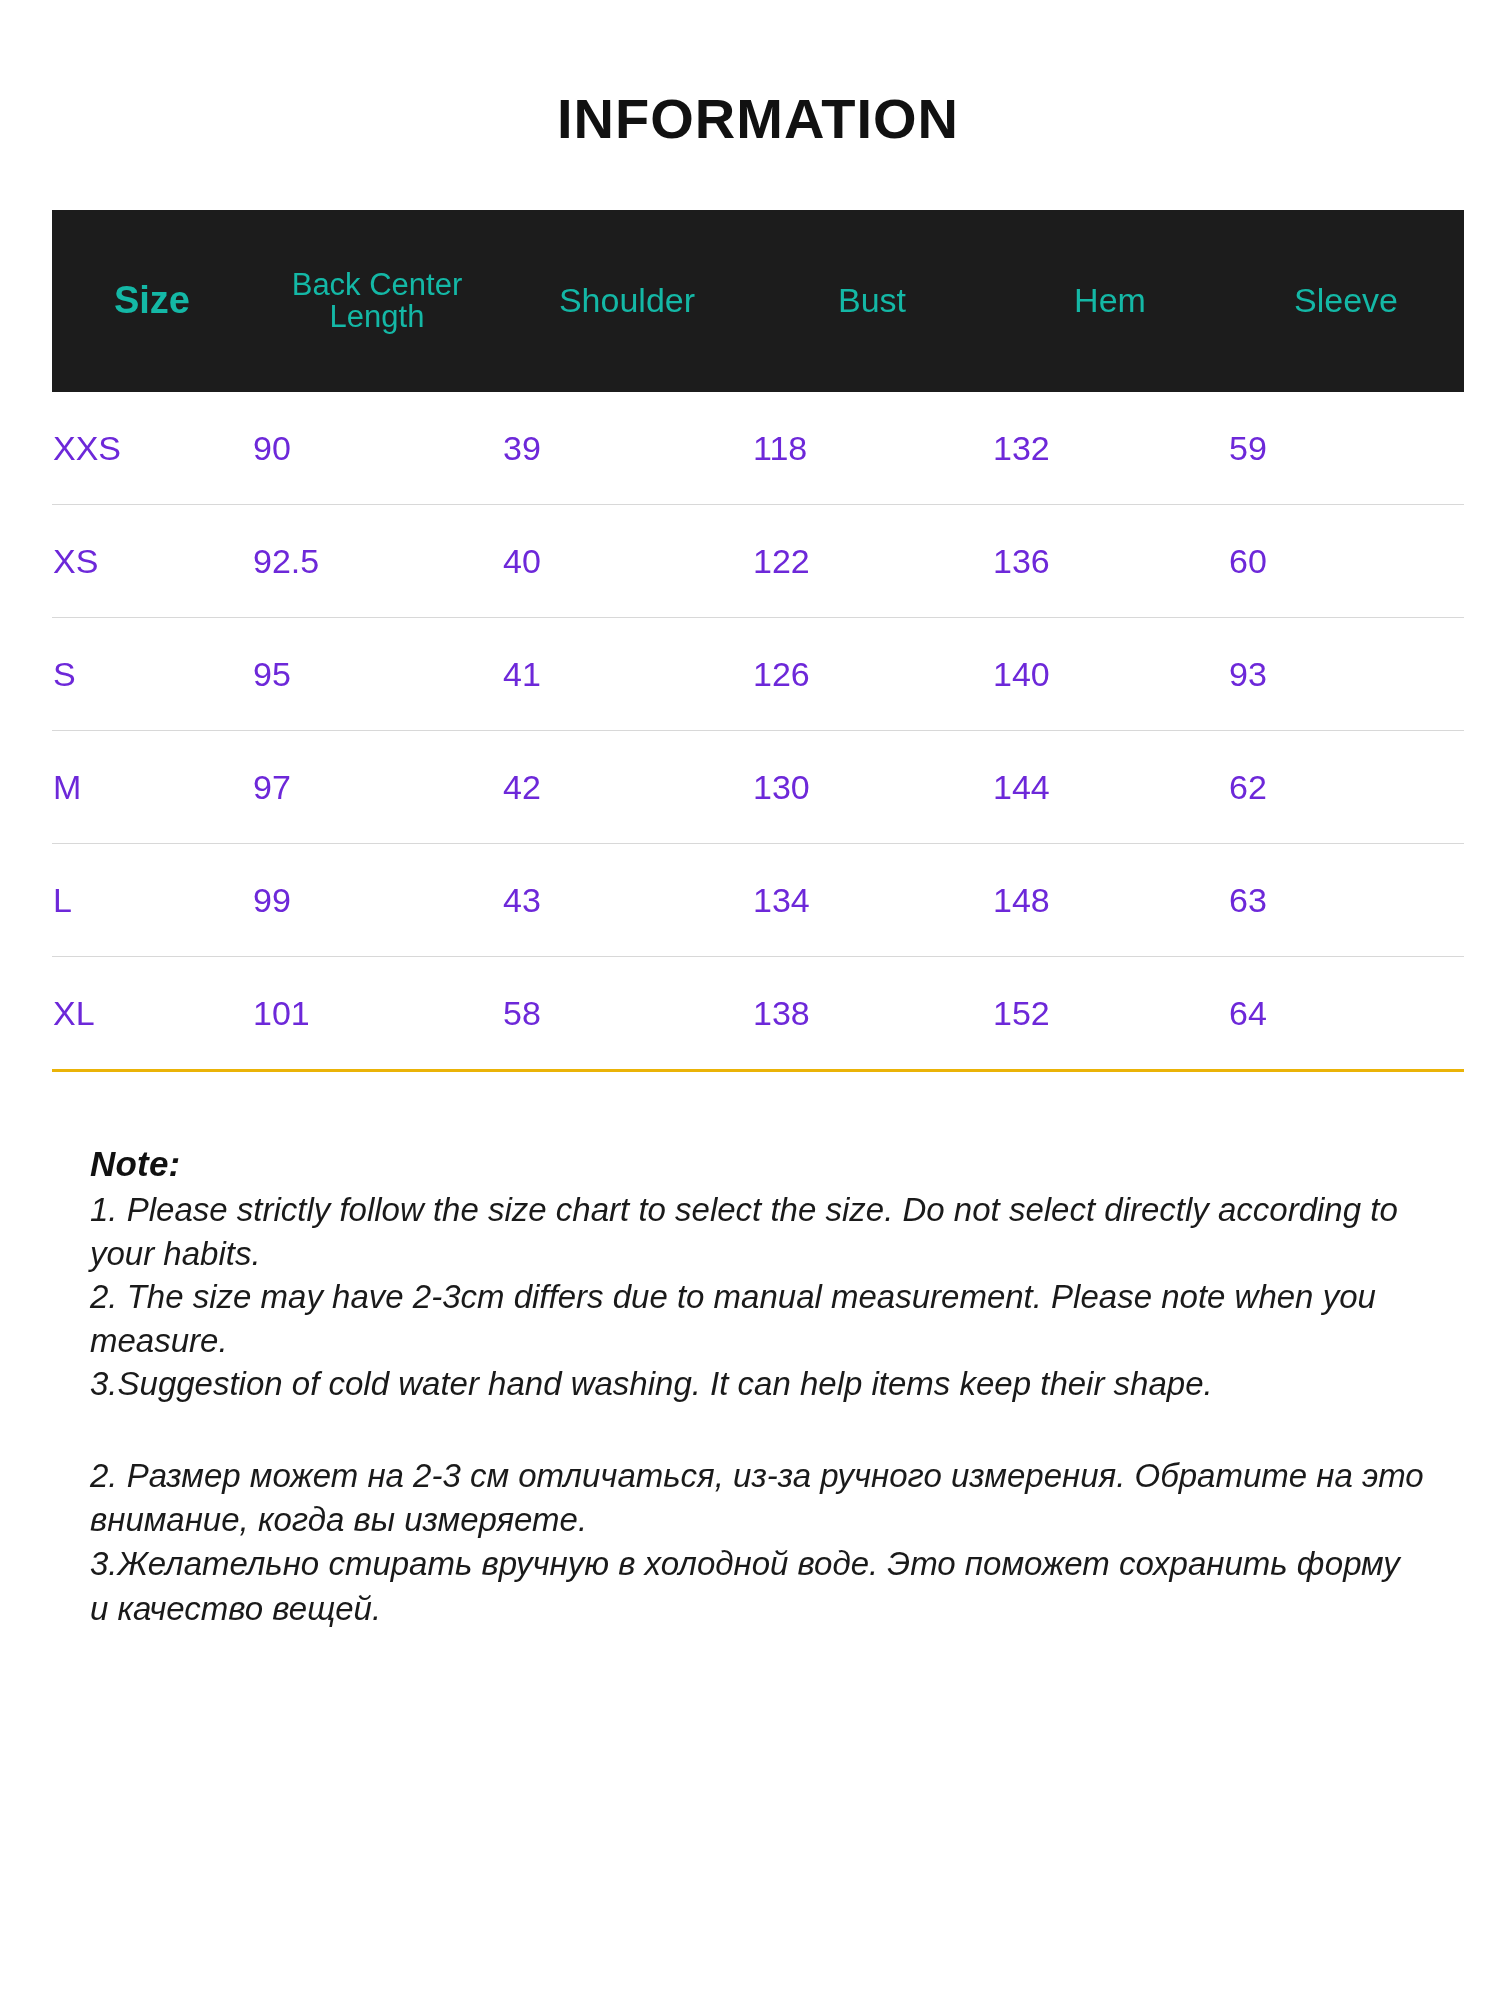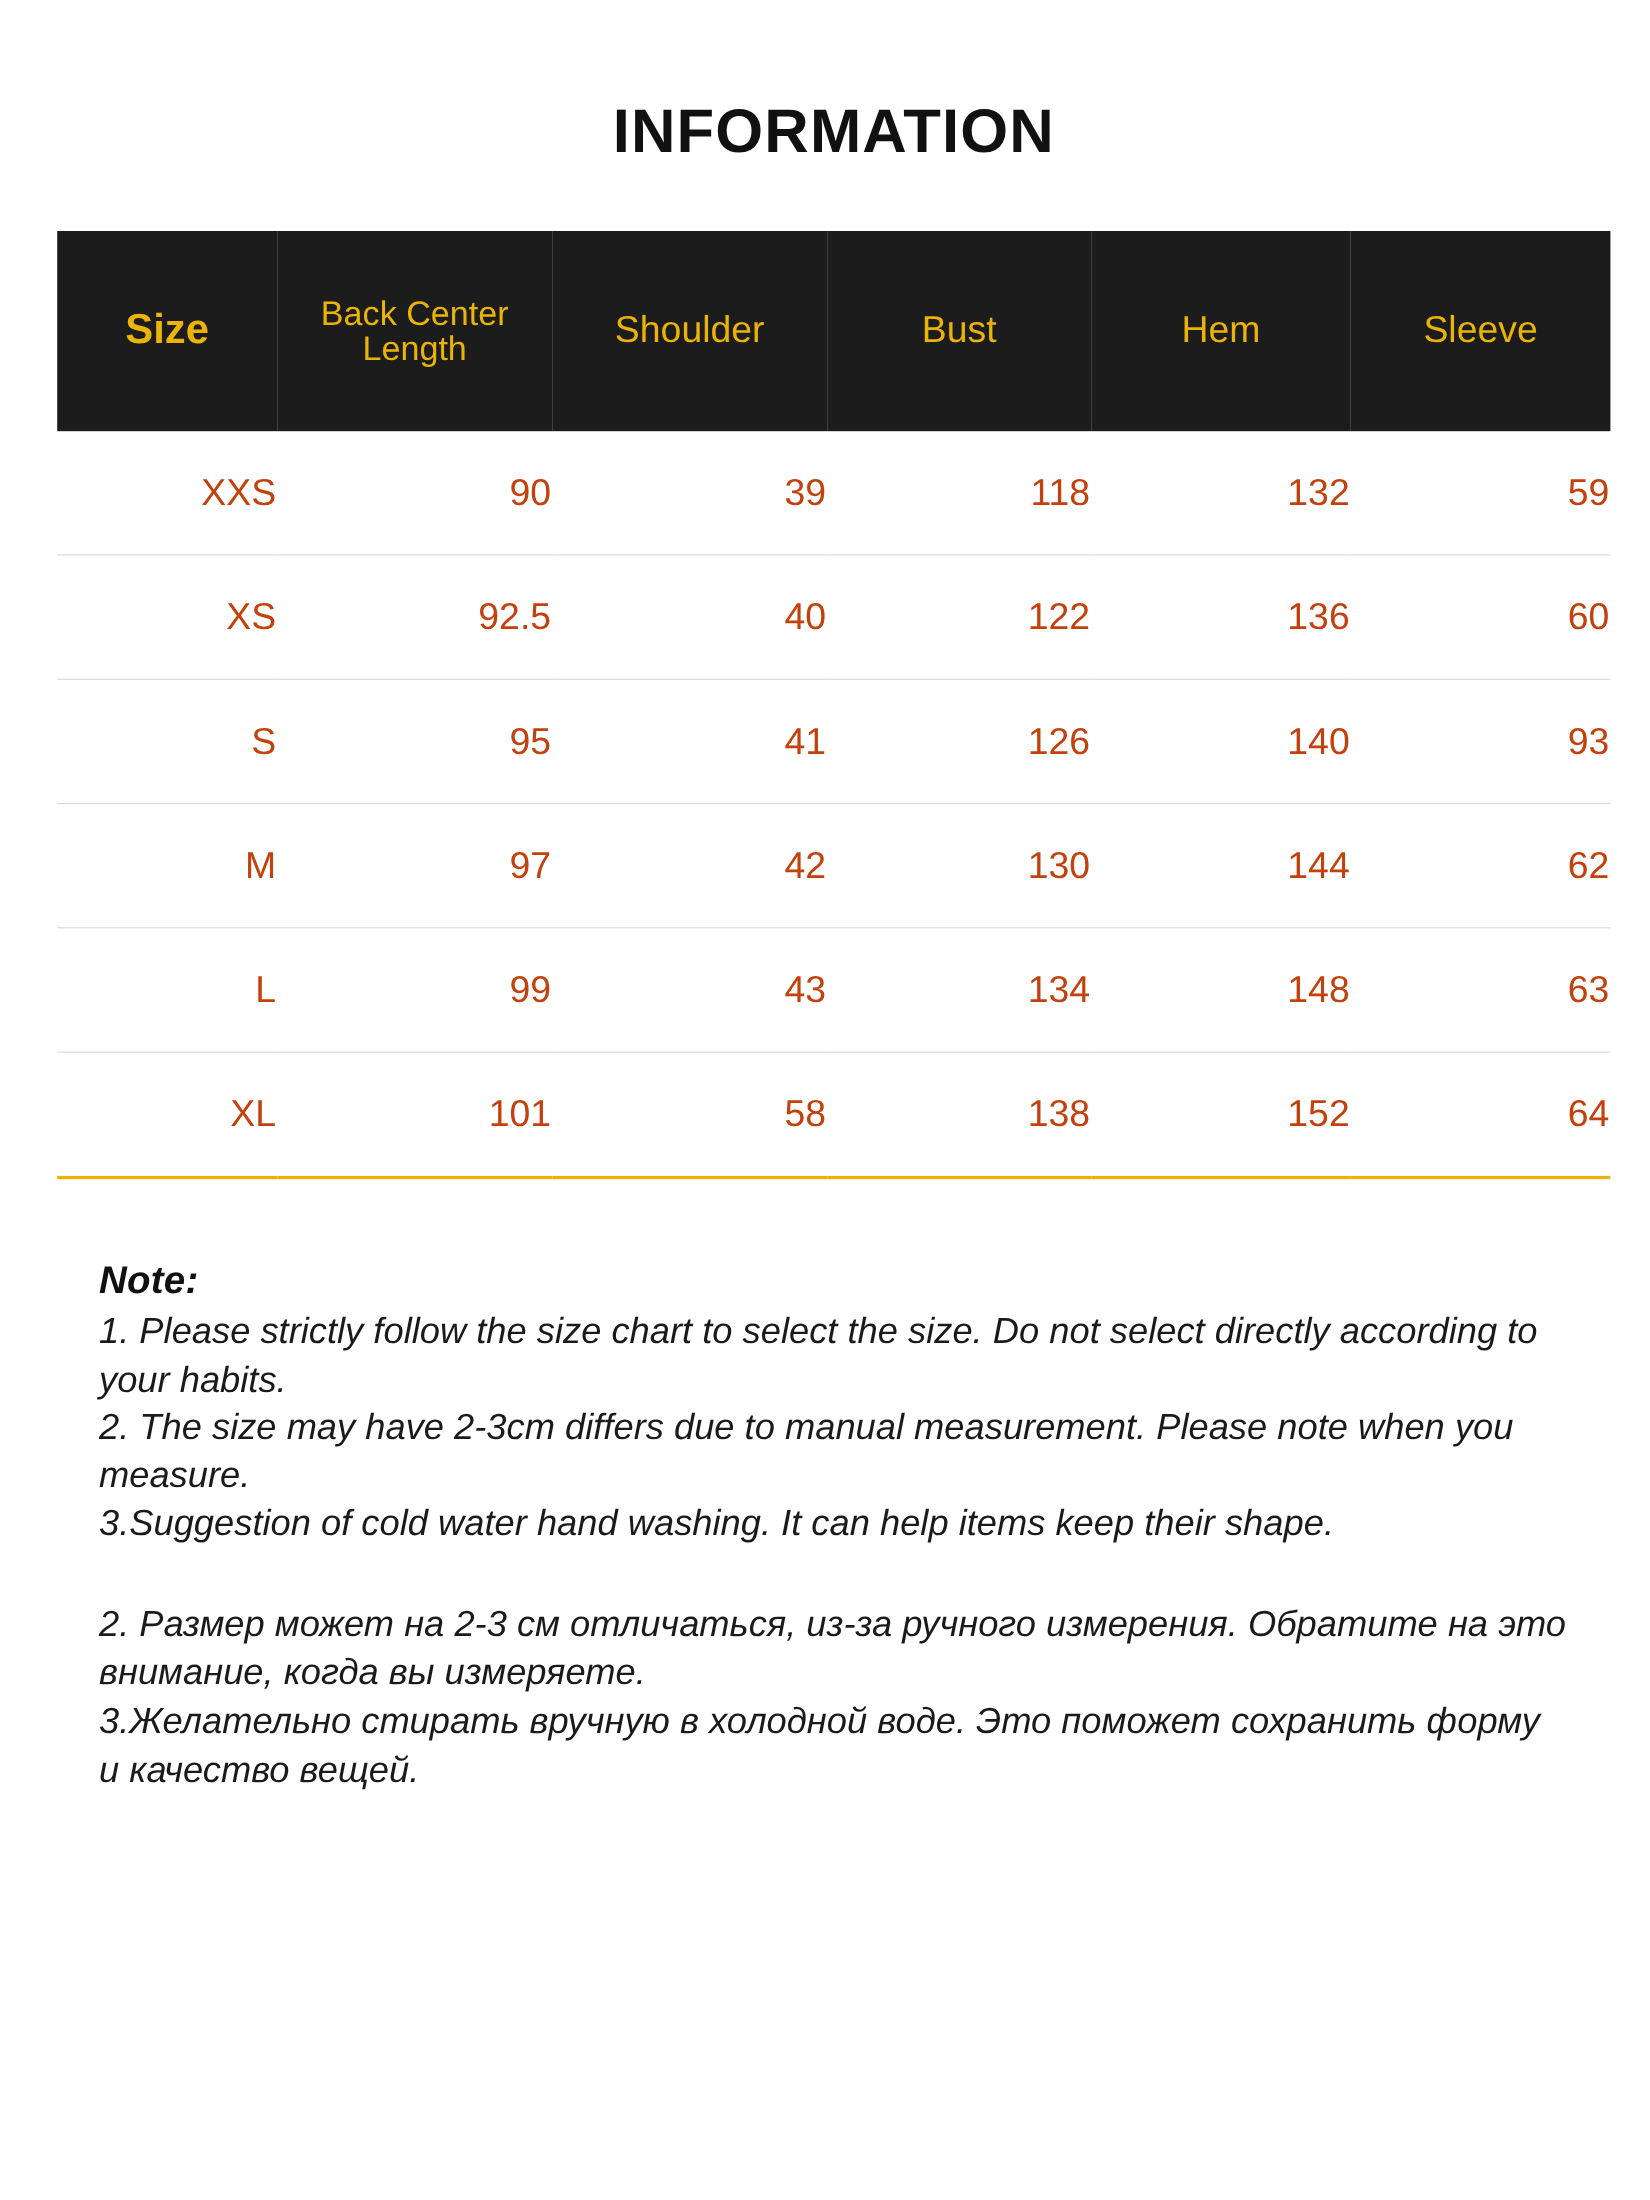--- a/index.html
+++ b/index.html
@@ -37,41 +37,41 @@
     padding: 0 0 0 0;
   }
   table.size-table {
     width: 1412px;
     margin: 0 auto;
     border-collapse: collapse;
     table-layout: fixed;
   }
   table.size-table thead th {
     background: #1c1c1c;
-    color: #eab308;
+    color: #14b8a6;
     font-weight: normal;
     font-size: 34px;
     height: 182px;
     vertical-align: middle;
     line-height: 1.05;
     padding: 0 6px;
   }
   table.size-table thead th.size-col {
     font-weight: bold;
     font-size: 38px;
   }
   table.size-table thead th.two-line {
     font-size: 31px;
   }
   table.size-table tbody td {
     font-size: 34px;
-    text-align: right;
+    text-align: left;
     height: 110px;
     border-bottom: 1px solid #d8d8d8;
-    color: #c2410c;
+    color: #6d28d9;
     font-weight: normal;
   }
   table.size-table tbody tr:last-child td {
     border-bottom: 3px solid #eab308;
   }
   table.size-table tbody tr:first-child td {
     border-top: none;
   }
   
   col.c0 { width: 200px; }

